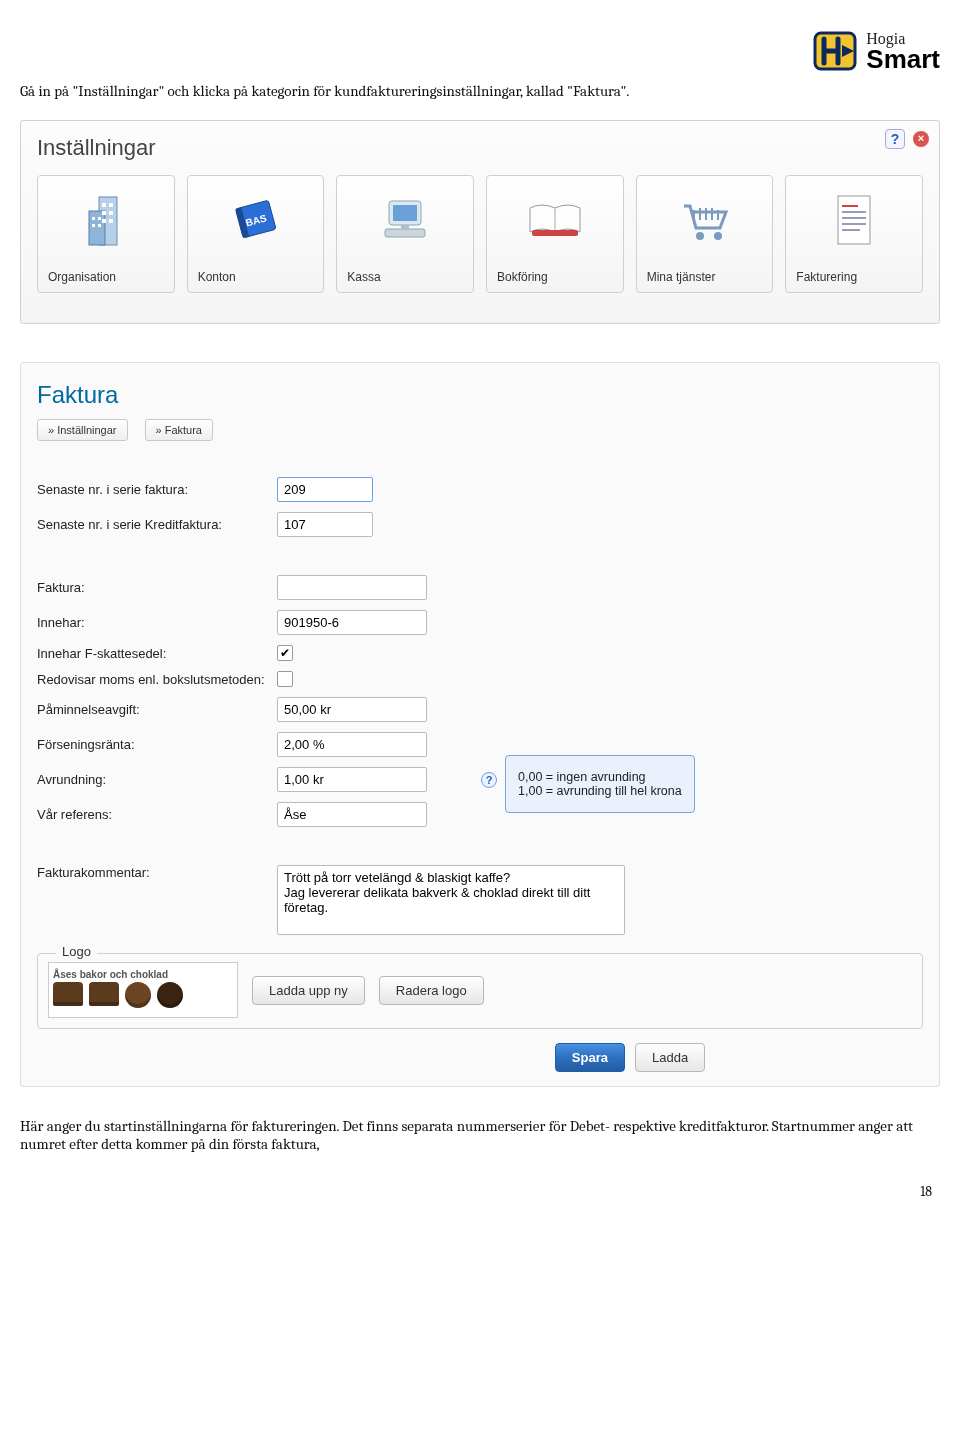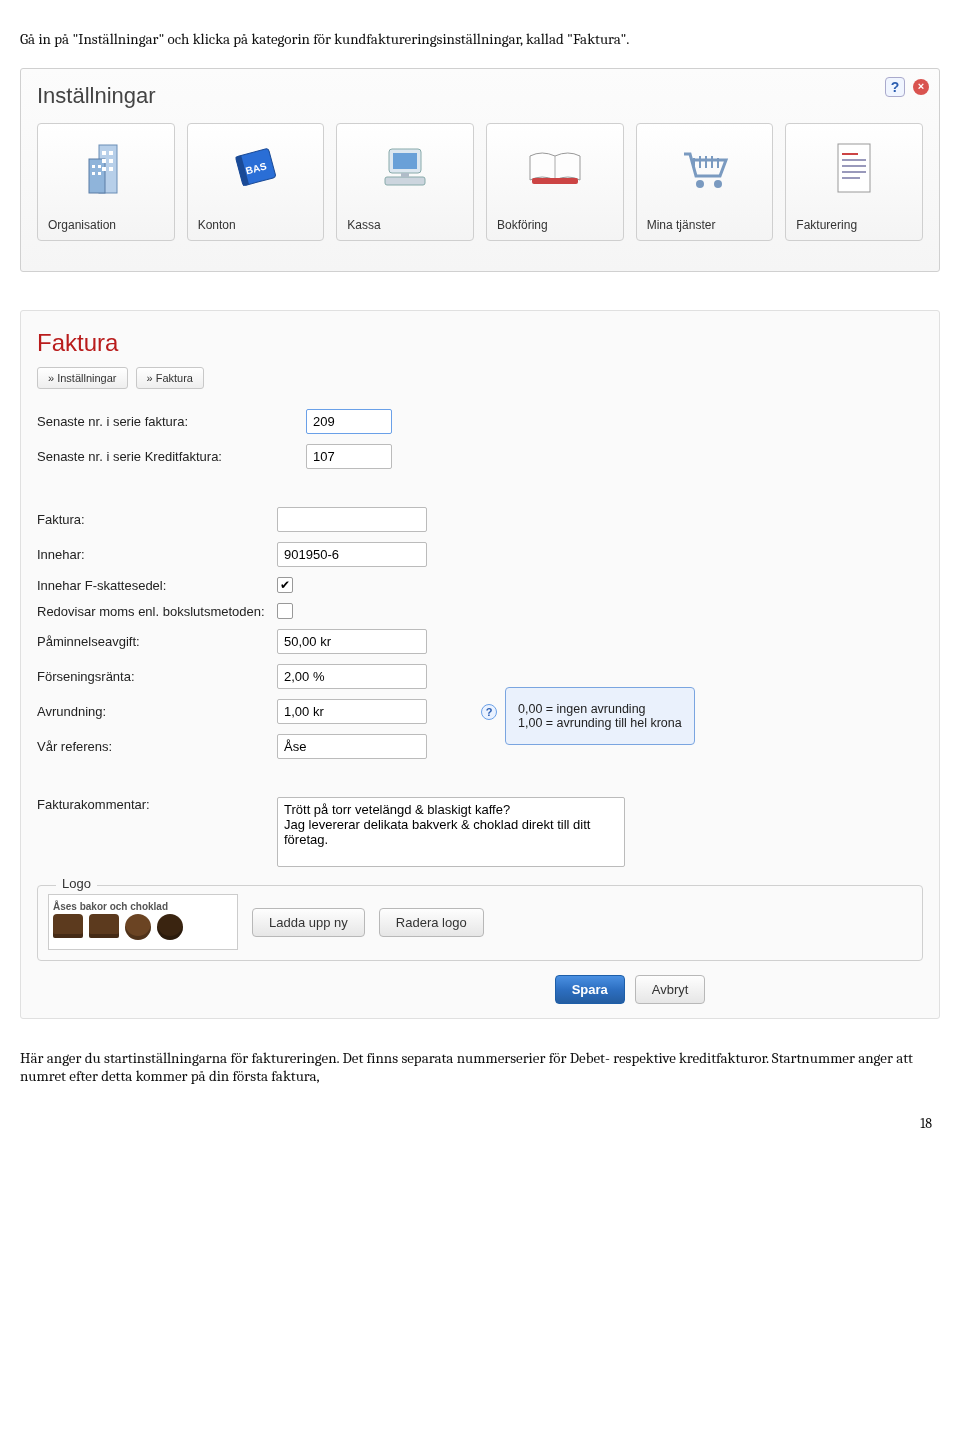--- a/index.html
+++ b/index.html
@@ -73,46 +73,46 @@
 
   .panel2 {
     border: 1px solid #e0e0e0;
     background: #fafafa;
     border-radius: 3px;
     padding: 18px 16px 14px 16px;
     margin-bottom: 30px;
   }
   .panel2-title {
     font-size: 24px;
-    color: #b91c1c;
+    color: #0369a1;
     font-weight: normal;
     margin-bottom: 10px;
   }
-  .breadcrumb { display: flex; gap: 4px; margin-bottom: 20px; }
+  .breadcrumb { display: flex; gap: 13px; margin-bottom: 36px; }
   .crumb {
     border: 1px solid #c8c8c8;
     background: linear-gradient(#ffffff, #eeeeee);
     font-size: 11px; color: #333;
     padding: 4px 10px;
     border-radius: 3px;
     margin-right: 4px;
     cursor: pointer;
   }
 
   .form-grid { display: grid; grid-template-columns: 230px 190px auto; row-gap: 10px; column-gap: 10px; align-items: center; }
   .form-grid .lbl { font-size: 13px; color: #222; }
   .form-grid input[type=text], .form-grid textarea {
     width: 150px;
     border: 1px solid #bbb;
     padding: 4px 6px;
     font-size: 13px;
     background: #fff;
     border-radius: 2px;
   }
-  .form-grid input.w-narrow { width: 86px; margin-left: 29px; }
+  .form-grid input.w-narrow { width: 96px; }
   .form-grid input.highlight { border-color: #6aa0e8; background: #fff; }
   .form-grid textarea { width: 348px; height: 70px; resize: none; font-family: inherit; }
   .chk {
     width: 16px; height: 16px; border: 1px solid #999; border-radius: 2px; background: #fff;
     display: inline-flex; align-items: center; justify-content: center;
     font-size: 12px; color: #000; cursor: pointer;
   }
 
   .gap-row { height: 18px; }
   .info-wrap { position: relative; }
@@ -173,20 +173,31 @@
     font-family: Cambria, Georgia, serif;
     font-size: 15px; color: #111;
   }
   .pagenum { text-align: right; font-family: Cambria, Georgia, serif; font-size: 14px; color: #111; margin-top: 30px; padding-right: 8px; }
 </style>
 </head>
 <body>
 
 <div class="page">
 
+  <div class="brand">
+    <svg width="46" height="42" viewBox="0 0 46 42">
+      <rect x="3" y="3" width="40" height="36" rx="6" fill="#f4c430" stroke="#0a2a5e" stroke-width="3"></rect>
+      <path d="M12 9 v24 M12 21 h14 M26 9 v24" stroke="#0a2a5e" stroke-width="5" fill="none" stroke-linecap="round"></path>
+      <polygon points="30,15 42,21 30,27" fill="#0a2a5e"></polygon>
+    </svg>
+    <span class="brand-text">
+      <span class="line1">Hogia</span>
+      <span class="line2">Smart</span>
+    </span>
+  </div>
 
   <p class="doc-intro">Gå in på "Inställningar" och klicka på kategorin för kundfaktureringsinställningar, kallad "Faktura".</p>
 
   <div class="panel1">
     <div class="help-close">
       <span class="help-icon">?</span>
       <span class="close-icon">×</span>
     </div>
     <div class="panel1-title">Inställningar</div>
     <div class="tile-row">
@@ -352,20 +363,20 @@
             <div class="choco ball" style="background:#3a2410"></div>
           </div>
         </div>
         <button class="btn">Ladda upp ny</button>
         <button class="btn">Radera logo</button>
       </div>
     </div>
 
     <div class="action-row">
       <button class="btn btn-primary">Spara</button>
-      <button class="btn">Avbryt</button>
+      <button class="btn">Ladda</button>
     </div>
   </div>
 
   <p class="doc-outro">Här anger du startinställningarna för faktureringen. Det finns separata nummerserier för Debet- respektive kreditfakturor. Startnummer anger att numret efter detta kommer på din första faktura,</p>
 
   <div class="pagenum">18</div>
 </div>
 
 </body></html>

